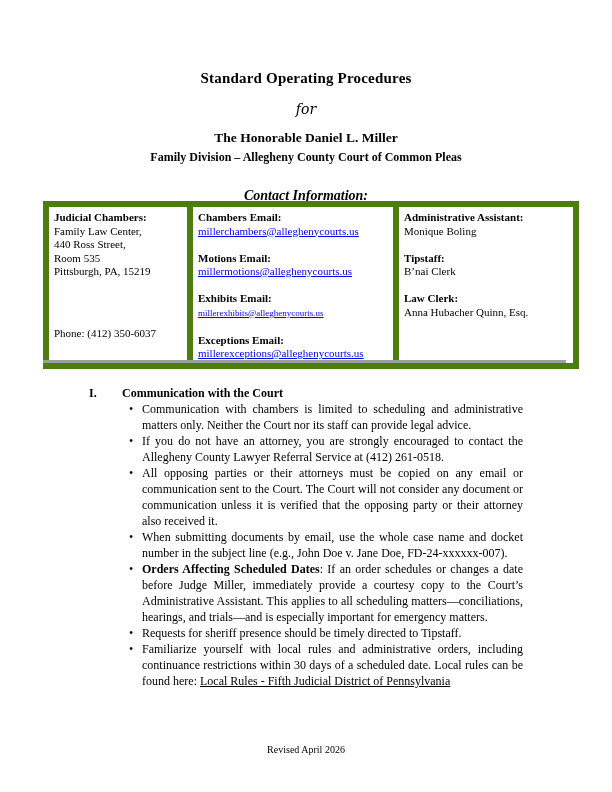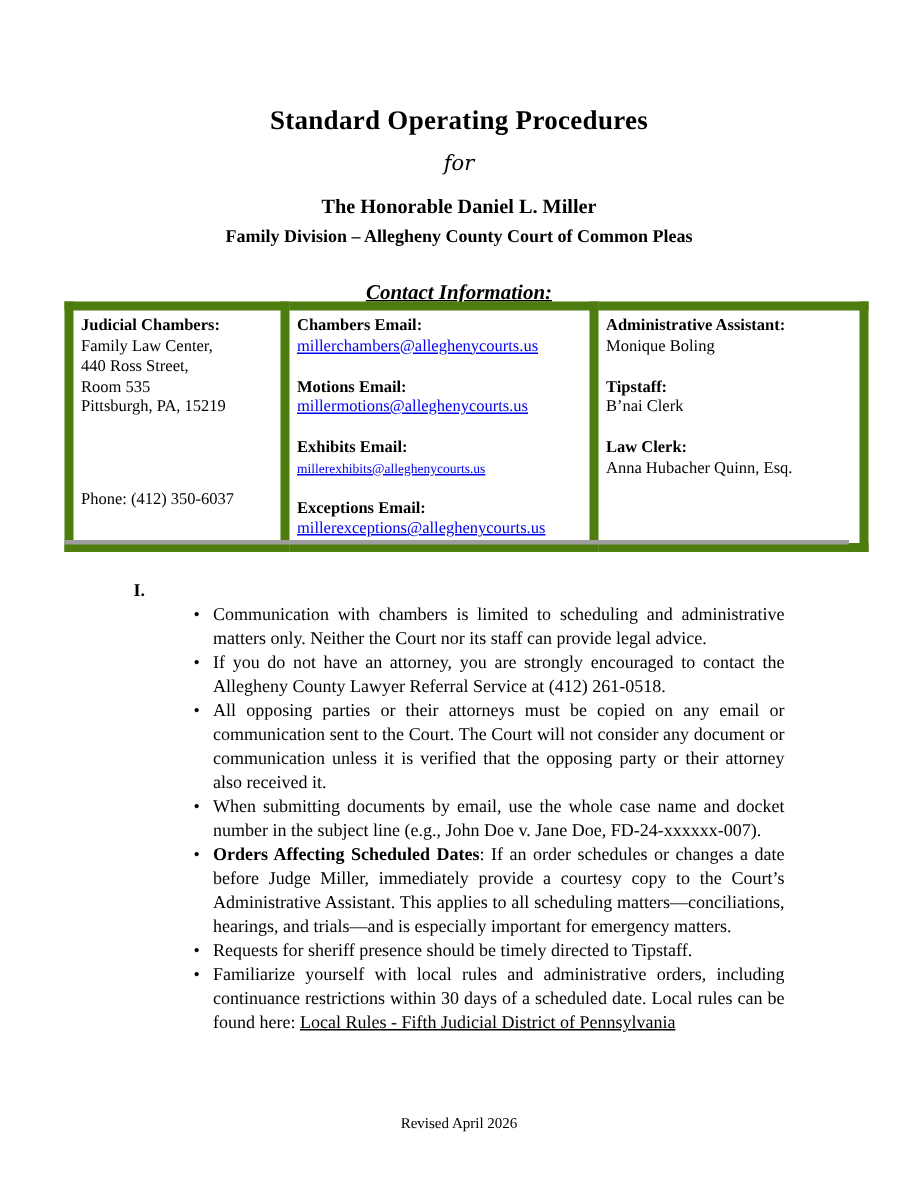--- a/index.html
+++ b/index.html
@@ -6,21 +6,21 @@
   html, body { background: #ffffff; }
   .page {
     position: relative;
     width: 612px; height: 792px;
     background: #ffffff;
     font-family: "Liberation Serif", serif;
     color: #000000;
     overflow: hidden;
   }
   .centered { position: absolute; left: 0; width: 612px; text-align: center; }
-  .doc-title { top: 70px; font-size: 18px; font-weight: bold; letter-spacing: 0.2px; }
+  .doc-title { top: 70px; font-size: 15px; font-weight: bold; letter-spacing: 0.2px; }
   .for-word  { top: 101px; font-size: 14px; font-style: italic; font-family: "DejaVu Serif", serif; }
   .judge     { top: 130px; font-size: 13.5px; font-weight: bold; }
   .division  { top: 150px; font-size: 12px; font-weight: bold; }
   .contact-h { top: 188px; font-size: 14px; font-weight: bold; text-decoration: underline; font-style: italic; }
 
   table.contact {
     position: absolute; left: 43px; top: 201px;
     width: 530px; height: 156px;
     border-collapse: collapse; table-layout: fixed;
   }
@@ -114,20 +114,21 @@
         </div>
       </td>
     </tr>
   </tbody>
     </table>
   <div class="table-shadow"></div>
 
   <div class="section">
     <div class="sec-head">
       <span class="sec-num">I.</span>
+      <span>Communication with the Court</span>
     </div>
     <div class="bullets">
       <div class="bullet">
         <span class="dot">•</span><span class="b"></span><span>Communication with chambers is limited to scheduling and administrative matters only. Neither the Court nor its staff can provide legal advice.</span><span class="doc-link"></span>
       </div>
       <div class="bullet">
         <span class="dot">•</span><span class="b"></span><span>If you do not have an attorney, you are strongly encouraged to contact the Allegheny County Lawyer Referral Service at (412) 261-0518.</span><span class="doc-link"></span>
       </div>
       <div class="bullet">
         <span class="dot">•</span><span class="b"></span><span>All opposing parties or their attorneys must be copied on any email or communication sent to the Court. The Court will not consider any document or communication unless it is verified that the opposing party or their attorney also received it.</span><span class="doc-link"></span>

